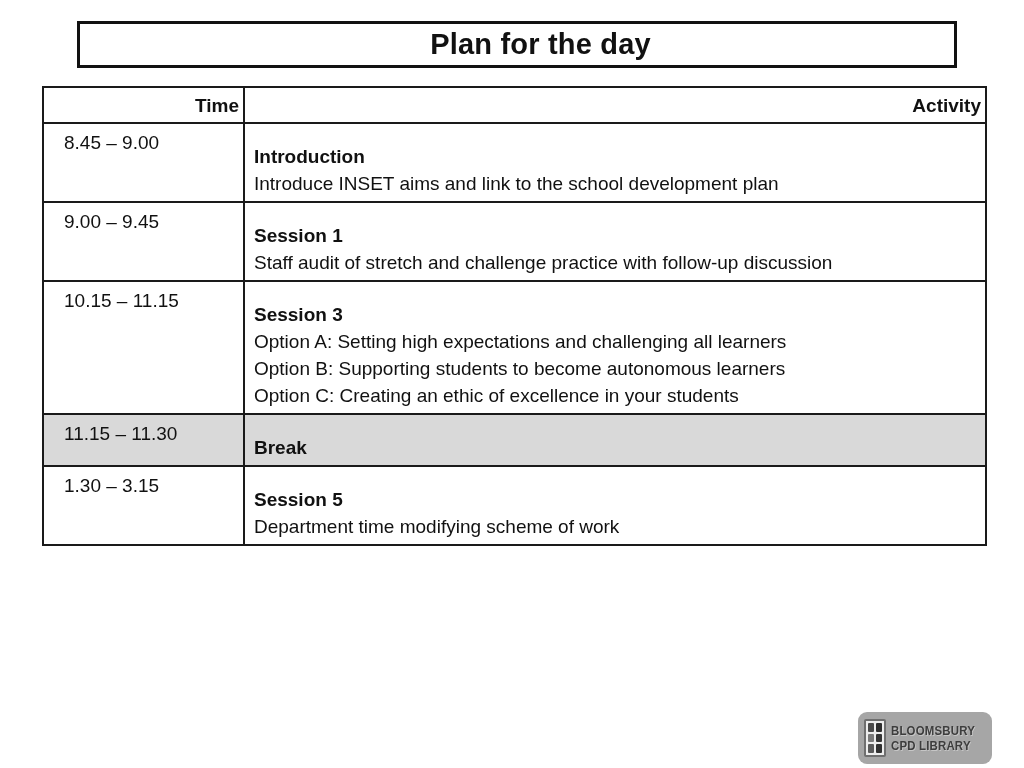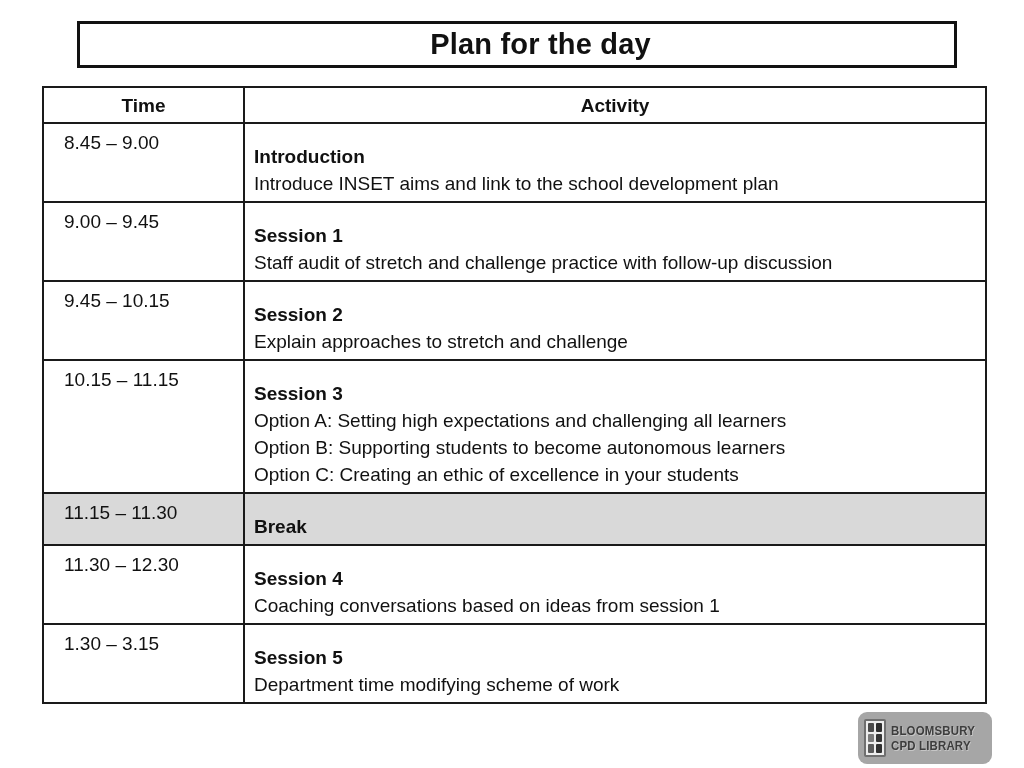--- a/index.html
+++ b/index.html
@@ -36,21 +36,21 @@
     line-height: 27px;
   }
   table.plan col.c-time { width: 201px; }
   table.plan th, table.plan td {
     border: 2px solid #1a1a1a;
     vertical-align: top;
     background: #ffffff;
   }
   table.plan th {
     font-weight: bold;
-    text-align: center;
+    text-align: right;
     vertical-align: middle;
     height: 36px;
     padding: 2px 4px;
   }
   td.time-cell   { padding: 5px 8px 4px 20px; }
   td.activity-cell { padding: 19px 10px 4px 9px; }
   .activity-title { font-weight: bold; }
   tr.shaded td { background: #d9d9d9; }
   tr.r-2lines  { height: 65px; }
   tr.r-4lines  { height: 123px; }
@@ -125,52 +125,38 @@
   </tr>
 
   <tr class="r-2lines">
     <td class="time-cell">9.00 – 9.45</td>
     <td class="activity-cell">
       <div class="activity-title">Session 1</div>
       <div>Staff audit of stretch and challenge practice with follow-up discussion</div>
     </td>
   </tr>
 
-  <tr class="r-2lines">
-    <td class="time-cell">9.45 – 10.15</td>
-    <td class="activity-cell">
-      <div class="activity-title">Session 2</div>
-      <div>Explain approaches to stretch and challenge</div>
-    </td>
-  </tr>
 
   <tr class="r-4lines">
     <td class="time-cell">10.15 – 11.15</td>
     <td class="activity-cell">
       <div class="activity-title">Session 3</div>
       <div>Option A: Setting high expectations and challenging all learners</div>
       <div>Option B: Supporting students to become autonomous learners</div>
       <div>Option C: Creating an ethic of excellence in your students</div>
     </td>
   </tr>
 
   <tr class="r-break shaded">
     <td class="time-cell">11.15 – 11.30</td>
     <td class="activity-cell">
       <div class="activity-title">Break</div>
     </td>
   </tr>
 
-  <tr class="r-2lines">
-    <td class="time-cell">11.30 – 12.30</td>
-    <td class="activity-cell">
-      <div class="activity-title">Session 4</div>
-      <div>Coaching conversations based on ideas from session 1</div>
-    </td>
-  </tr>
 
 
   <tr class="r-2lines">
     <td class="time-cell">1.30 – 3.15</td>
     <td class="activity-cell">
       <div class="activity-title">Session 5</div>
       <div>Department time modifying scheme of work</div>
     </td>
   </tr>
 

